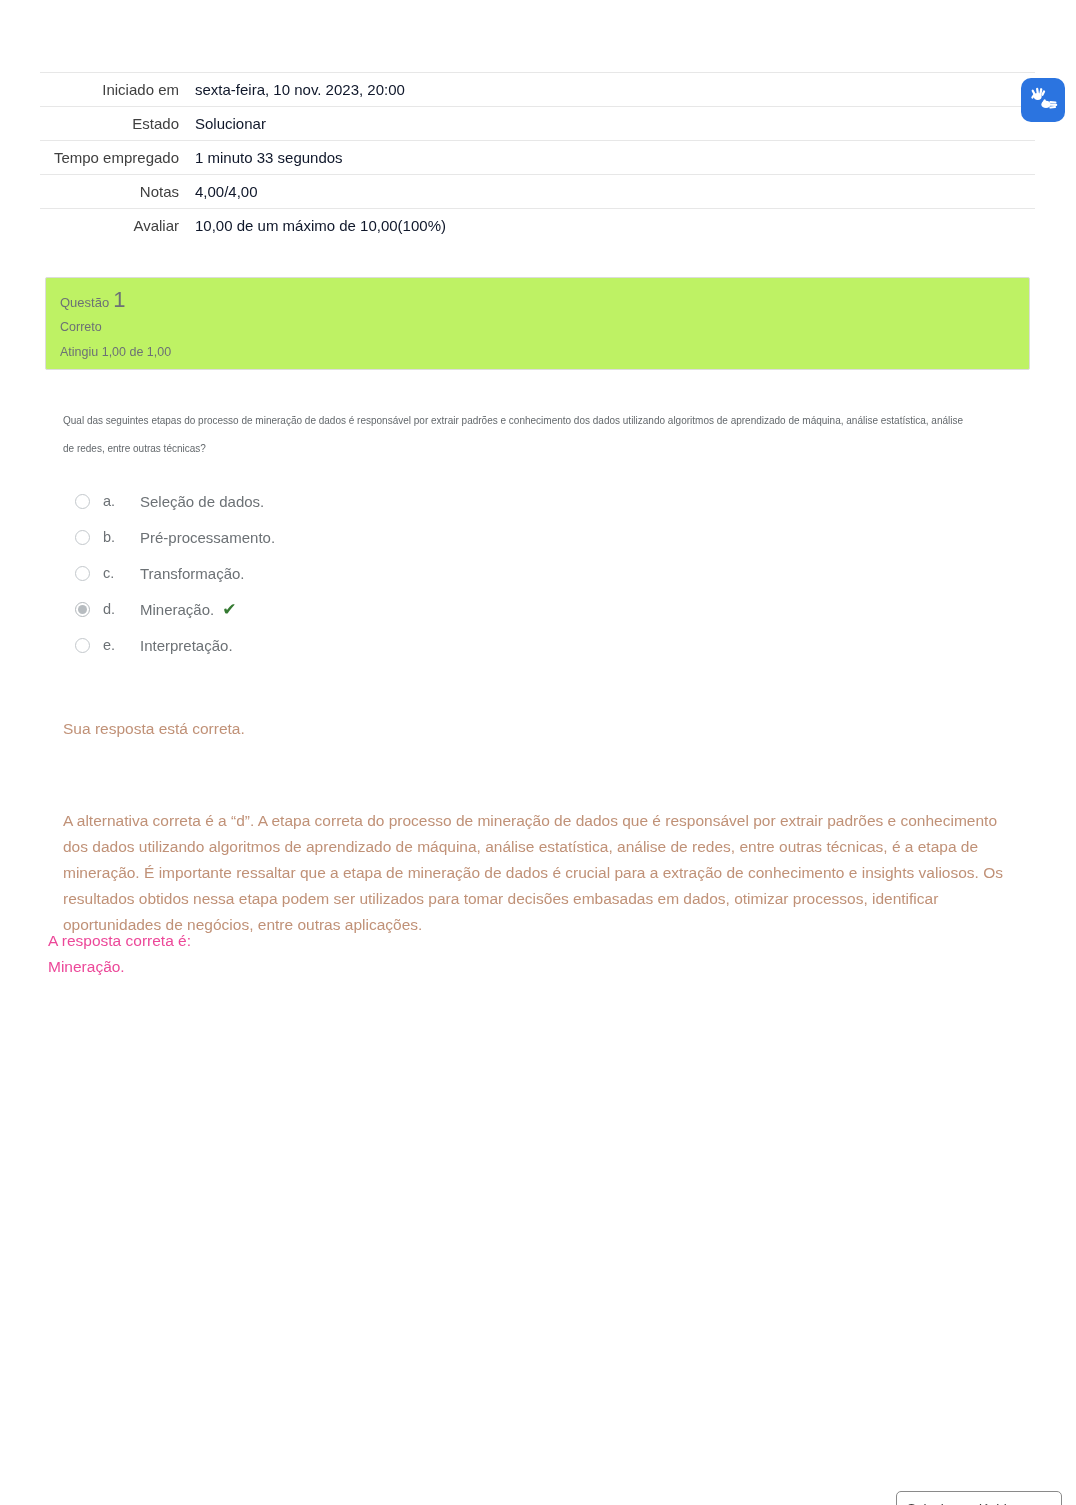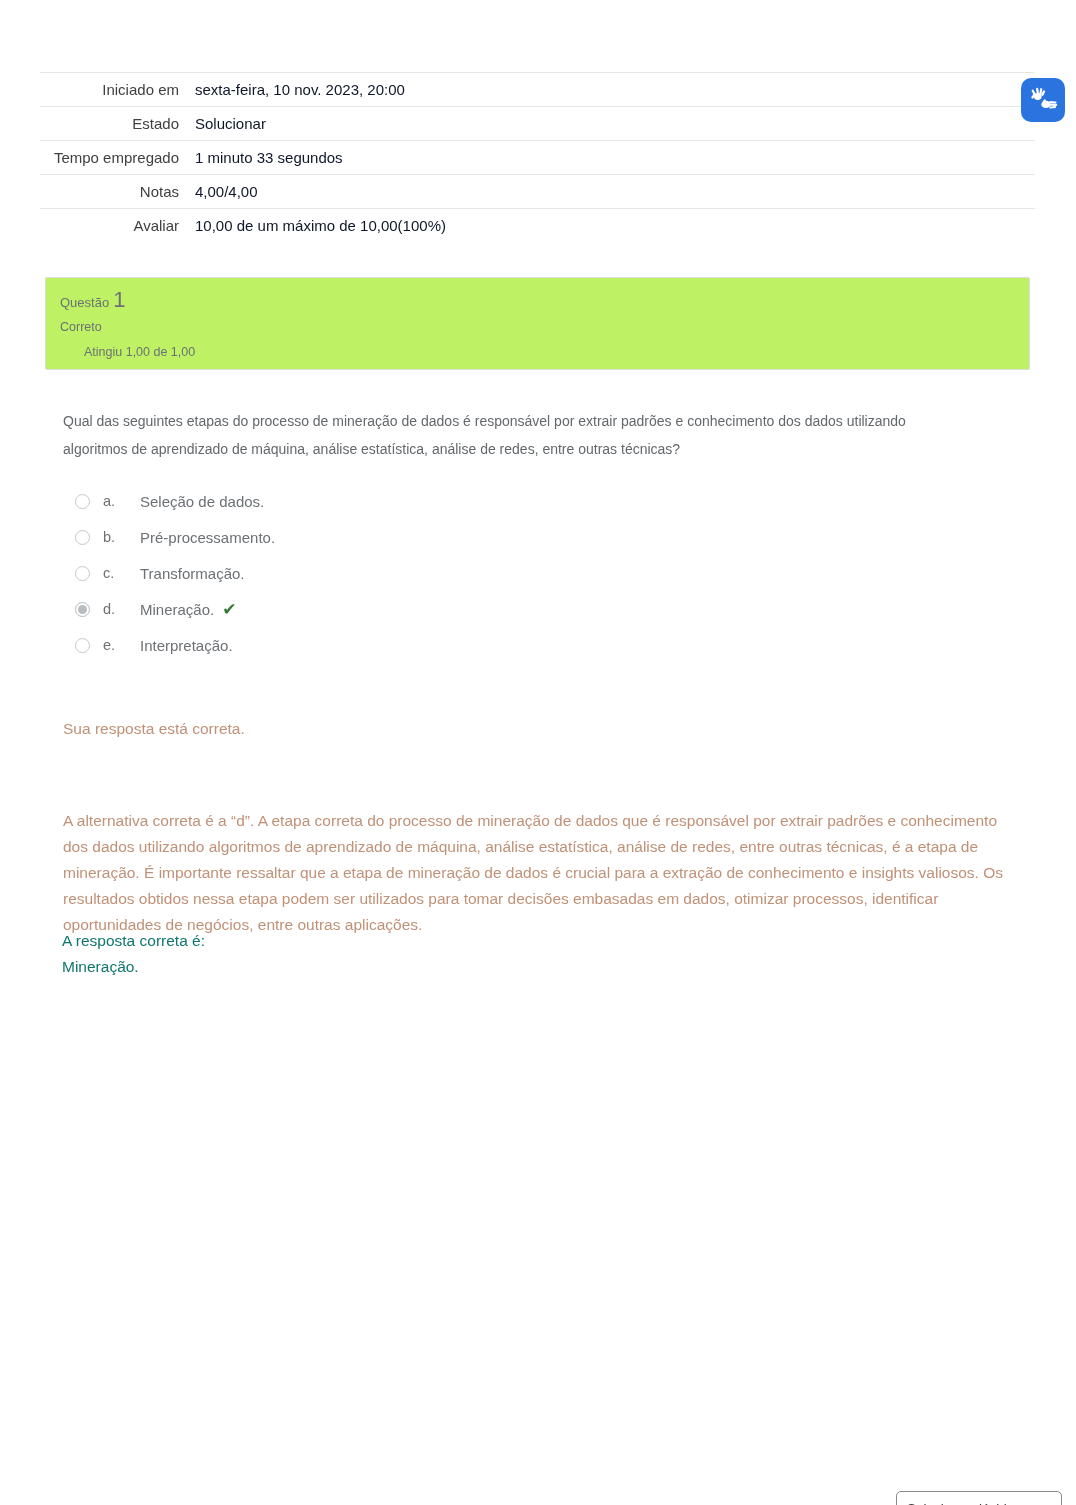--- a/index.html
+++ b/index.html
@@ -34,26 +34,26 @@
 
   
   .qinfo-box {
     position: absolute; left: 45px; top: 277px; width: 985px; height: 93px;
     border: 1px solid #dcdcdc; border-radius: 2px;
     padding: 9px 14px; background: #bef264;
   }
   .qinfo-title { font-size: 13px; color: #6c7175; }
   .qinfo-number { font-size: 22px; margin-left: 4px; color: #6c7175; }
   .qinfo-state { font-size: 12.5px; margin-top: 7px; color: #6c7175; }
-  .qinfo-grade { font-size: 12.5px; margin-top: 11px; color: #6c7175; margin-left: 24px; }
+  .qinfo-grade { font-size: 12.5px; margin-top: 11px; color: #6c7175; }
 
   
   .qtext {
     position: absolute; left: 63px; top: 407px; width: 910px;
-    font-size: 14px; line-height: 28px; color: #63686c;
+    font-size: 10px; line-height: 28px; color: #63686c;
   }
 
   .options { position: absolute; left: 75px; top: 490px; }
   .option-row { display: flex; align-items: center; height: 22px; margin-bottom: 14px; }
   .radio {
     width: 15px; height: 15px; border-radius: 50%;
     border: 1px solid #c3c8cc; background: #fff; flex-shrink: 0;
     display: flex; align-items: center; justify-content: center;
   }
   .radio.checked { border-color: #b3b8bc; }
@@ -67,22 +67,22 @@
   
   .feedback-correctness {
     position: absolute; left: 63px; top: 720px;
     font-size: 15.5px; color: #c09177;
   }
   .feedback-explanation {
     position: absolute; left: 63px; top: 808px; width: 952px;
     font-size: 15.5px; line-height: 26px; color: #c09177;
   }
   .feedback-answer {
-    position: absolute; left: 62px; top: 928px; width: 952px;
-    font-size: 15.5px; line-height: 26px; color: #0f766e;
+    position: absolute; left: 48px; top: 928px; width: 952px;
+    font-size: 15.5px; line-height: 26px; color: #ec4899;
   }
 
   
   .help-button {
     position: absolute; left: 896px; top: 1491px;
     width: 166px; height: 34px;
     background: #ffffff; border: 1.5px solid #8a8a8a; border-radius: 5px;
     display: flex; align-items: center; justify-content: space-between;
     padding: 0 10px; cursor: pointer;
   }

